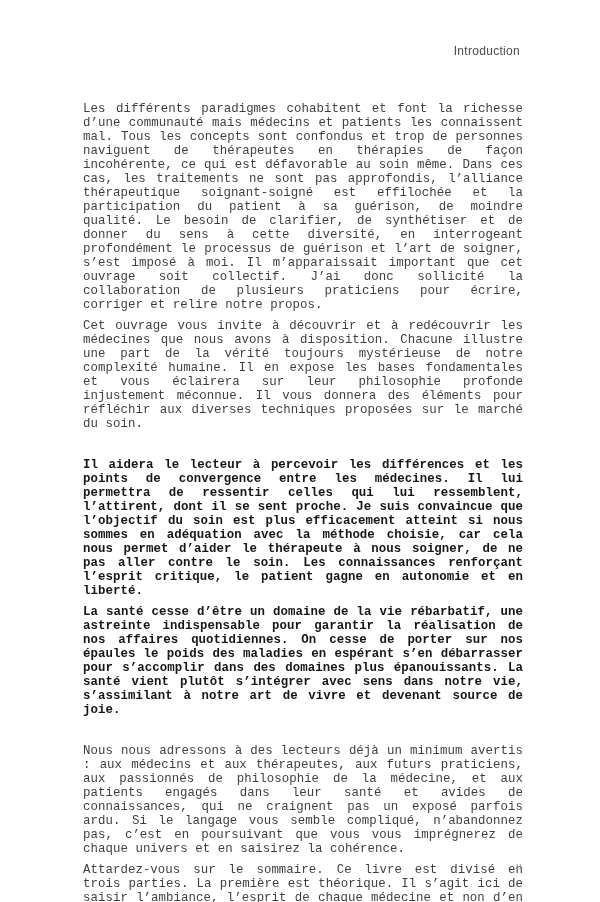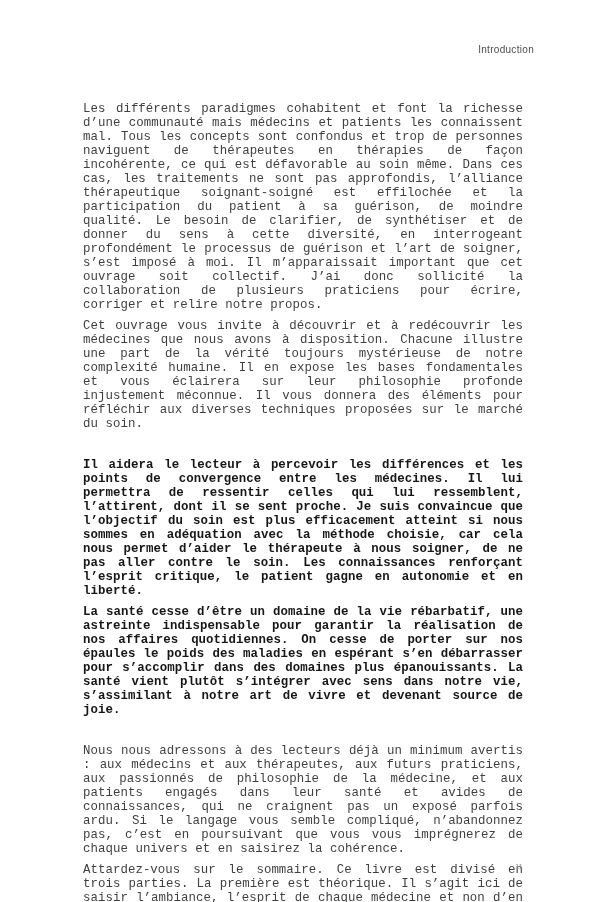--- a/index.html
+++ b/index.html
@@ -11,22 +11,22 @@
     position: relative;
     width: 600px;
     height: 902px;
     background: var(--page-bg, #ffffff);
     font-family: "Liberation Sans", sans-serif;
     overflow: hidden;
   }
   .running-header {
     position: absolute;
     top: 44px;
-    right: 66px;
-    font-size: 10px;
+    right: 80px;
+    font-size: 12px;
     letter-spacing: 0.3px;
     color: var(--header-text, #4d4d4d);
   }
   .body-column {
     position: absolute;
     left: 83px;
     top: 95px;
     width: 440px;
   }
   .para {

